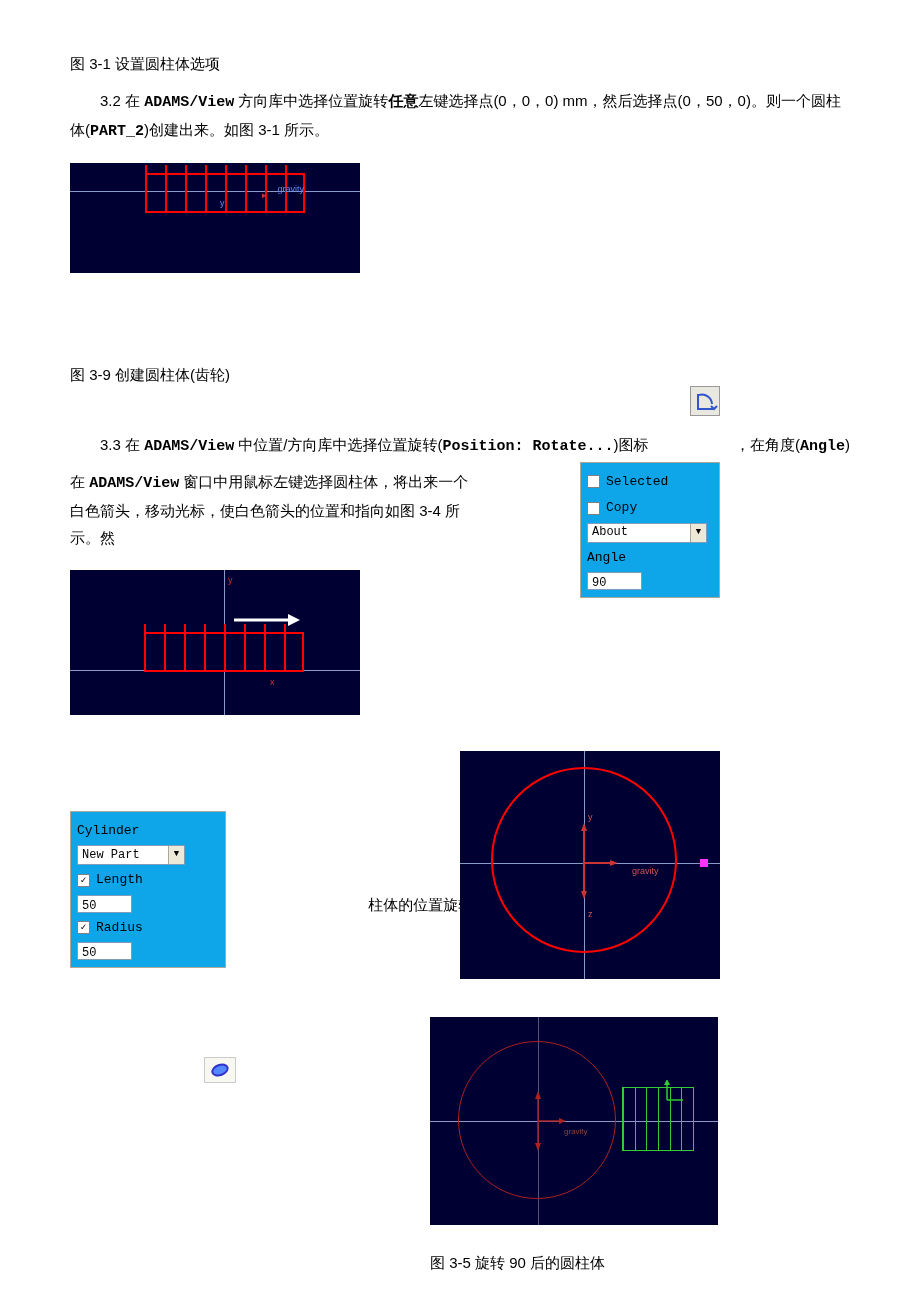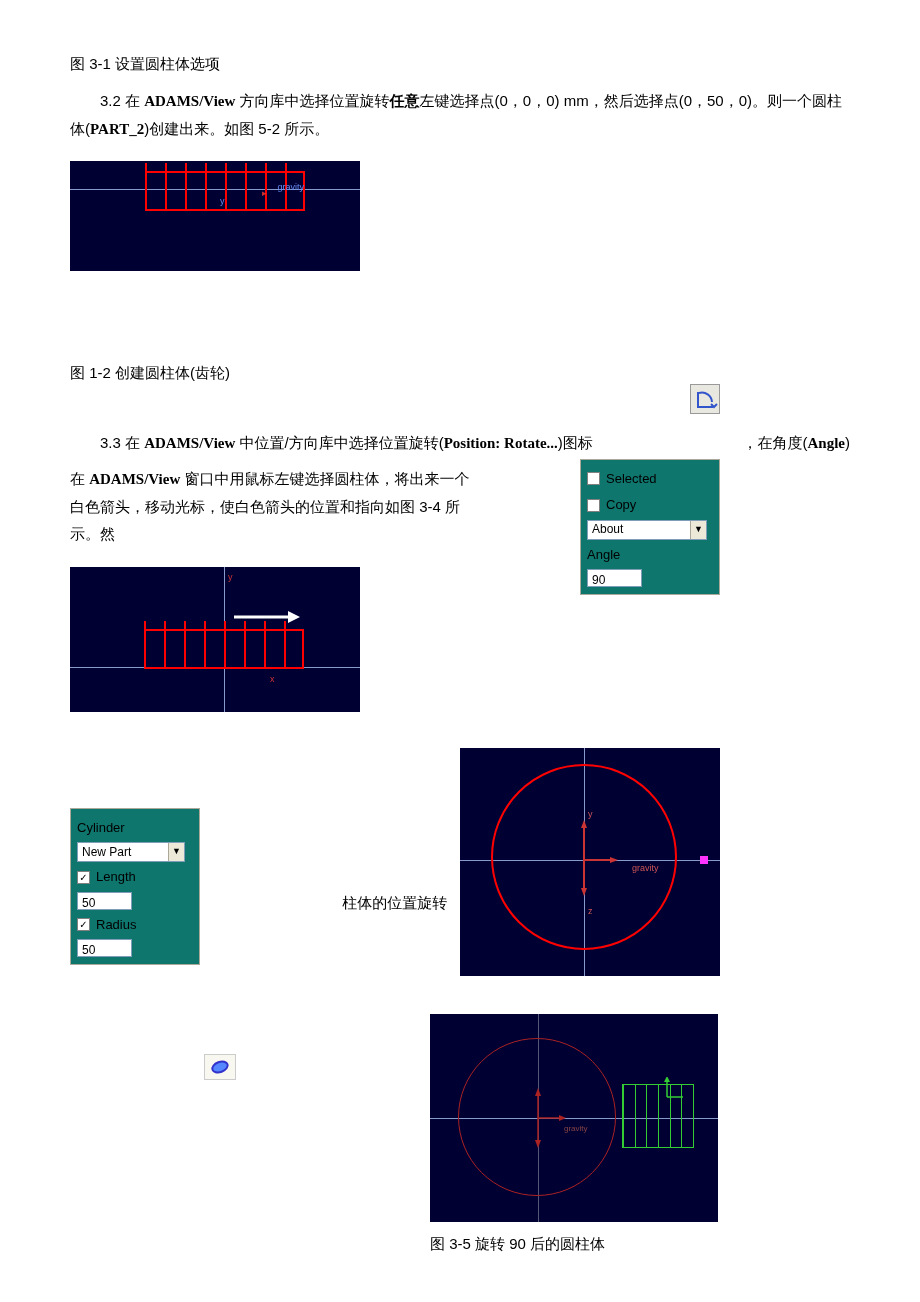--- a/index.html
+++ b/index.html
@@ -9,55 +9,55 @@
       color: #000;
       background: #fff;
       width: 920px;
       padding: 40px 70px;
       line-height: 1.8;
     }
     .center { text-align: left; }
     .caption { font-size: 15px; margin: 10px 0; }
     .para { margin: 8px 0; text-indent: 2em; }
     .para.noindent { text-indent: 0; }
-    b, .bold { font-weight: bold; font-family: Liberation Serif, serif; }
+    b, .bold { font-weight: bold; font-family: Liberation Mono, monospace; }
     
     .fig-dark {
       background: #000033;
       display: inline-block;
       position: relative;
     }
     .fig32 { width: 290px; height: 110px; margin: 10px auto; }
     .gear-side { position:absolute; left:65px; top:6px; width:180px; height:48px; }
     .gear-rect { width:160px; height:40px; border:2px solid red; position:absolute; top:4px; left:10px; }
     .gear-teeth { position:absolute; top:-4px; left:10px; width:160px; height:8px; display:flex; }
     .gear-teeth div, .gear-teeth2 div { flex:1; border-left:2px solid red; height:48px; }
     .axis-h { position:absolute; top:28px; left:0; width:290px; height:1px; background:#8899cc; }
     .smalltxt { position:absolute; font-size:9px; color:#6688ee; }
     .tiny-arrow { color:#cc3333; }
     
     .icon-rotate { width:30px; height:30px; background:#e8e8e0; display:inline-block; vertical-align:middle; border:1px solid #999; position:relative; }
     .icon-rotate svg { position:absolute; top:2px; left:2px; }
     
     .panel {
-      background: #0f766e;
+      background: #0ea5e9;
       border: 1px solid #aca899;
-      font-family: Liberation Sans, sans-serif;
+      font-family: Liberation Mono, monospace;
       font-size: 13px;
       padding: 4px;
       display: inline-block;
     }
     .panel-row { margin: 3px 2px; display:flex; align-items:center; }
     .panel .chk { width:13px; height:13px; background:#fff; border:1px solid #808080; margin-right:6px; display:inline-block; text-align:center; line-height:11px; font-size:10px; }
     .panel .chk.checked::after { content:"✓"; color:#000; }
     .panel .input-box { background:#fff; border:1px solid #7f9db9; width:55px; height:18px; padding:0 4px; font-size:12px; display:inline-block; }
     .panel .select-box { background:#fff; border:1px solid #7f9db9; width:120px; height:20px; padding:0 4px; font-size:12px; display:inline-flex; align-items:center; position:relative; }
     .panel .select-box .arrow { position:absolute; right:0; top:0; width:16px; height:18px; background:#ece9d8; border-left:1px solid #aca899; text-align:center; line-height:16px; font-size:9px; }
     .panel-rotate { width:140px; position:absolute; right:130px; top:22px; }
-    .panel-cyl { width:130px; }
+    .panel-cyl { width:156px; }
     
     .fig34 { width:290px; height:145px; }
     .fig34 .axis-v { position:absolute; left:154px; top:0; width:1px; height:145px; background:#8899cc; }
     .fig34 .axis-h { top:100px; }
     .fig34 .gear-side { top:58px; left:64px; }
     .white-arrow { position:absolute; top:40px; left:162px; }
     
     .fig35 { width:260px; height:228px; }
     .fig35 .axis-h { top:112px; width:260px; }
     .fig35 .axis-v { position:absolute; left:124px; top:0; width:1px; height:228px; background:#8899cc; }
@@ -85,21 +85,21 @@
     
     .row { display:flex; align-items:flex-start; gap:20px; }
     .rel { position:relative; }
   </style>
 </head>
 <body>
 
 <div class="center caption">图 3-1 设置圆柱体选项</div>
 
 <p class="para">
-  <span>3.2 在 </span><b>ADAMS/View</b><span> 方向库中选择位置旋转</span><b>任意</b><span>左键选择点(0，0，0) mm，然后选择点(0，50，0)。则一个圆柱体(</span><b>PART_2</b><span>)创建出来。如图 5-2 所示。</span>
+  <span>3.2 在 </span><b>ADAMS/View</b><span> 方向库中选择位置旋转</span><b>任意</b><span>左键选择点(0，0，0) mm，然后选择点(0，50，0)。则一个圆柱体(</span><b>PART_2</b><span>)创建出来。如图 3-1 所示。</span>
 </p>
 
 <div class="center">
   <div class="fig-dark fig32">
     <div class="axis-h"></div>
     <div class="gear-side">
       <div class="gear-rect"></div>
       <div class="gear-teeth">
           <div></div>
           <div></div>
@@ -112,21 +112,21 @@
         </div>
     </div>
     <span class="smalltxt" style="top:18px;right:56px;color:#6688ee">gravity</span>
     <span class="smalltxt" style="top:32px;left:150px">y</span>
     <span class="smalltxt tiny-arrow" style="top:24px;left:192px">▸</span>
   </div>
 </div>
 
 <div style="height:60px"></div>
 
-<div class="center caption">图 1-2 创建圆柱体(齿轮)</div>
+<div class="center caption">图 3-9 创建圆柱体(齿轮)</div>
 
 <div class="rel" style="margin-top:10px; min-height:30px;">
   <span class="icon-rotate" style="position:absolute; right:130px; top:-12px;">
     <svg width="26" height="26" viewBox="0 0 26 26">
         <path d="M5 5 L5 20 L20 20" stroke="#3355cc" stroke-width="2" fill="none"></path>
         <path d="M18 17 L21 20 L24 17" stroke="#3355cc" stroke-width="2" fill="none"></path>
         <path d="M6 6 A10 10 0 0 1 19 15" stroke="#3355cc" stroke-width="2" fill="none"></path>
       </svg>
   </span>
 </div>
@@ -270,15 +270,15 @@
             <div></div>
             <div></div>
           </div>
         <svg style="position:absolute;top:-8px;right:6px" width="24" height="24">
           <line x1="4" y1="20" x2="4" y2="2" stroke="#33cc33" stroke-width="1.5"></line>
             <polygon points="1,5 4,-1 7,5" fill="#33cc33"></polygon>
           <line x1="4" y1="20" x2="20" y2="20" stroke="#33cc33" stroke-width="1.5"></line>
         </svg>
       </div>
     </div>
-    <div class="center caption" style="margin-left:40px; margin-top:0">图 3-5 旋转 90 后的圆柱体</div>
+    <div class="center caption" style="margin-left:40px; margin-top:16px">图 3-5 旋转 90 后的圆柱体</div>
   </div>
 </div>
 
 </body></html>

